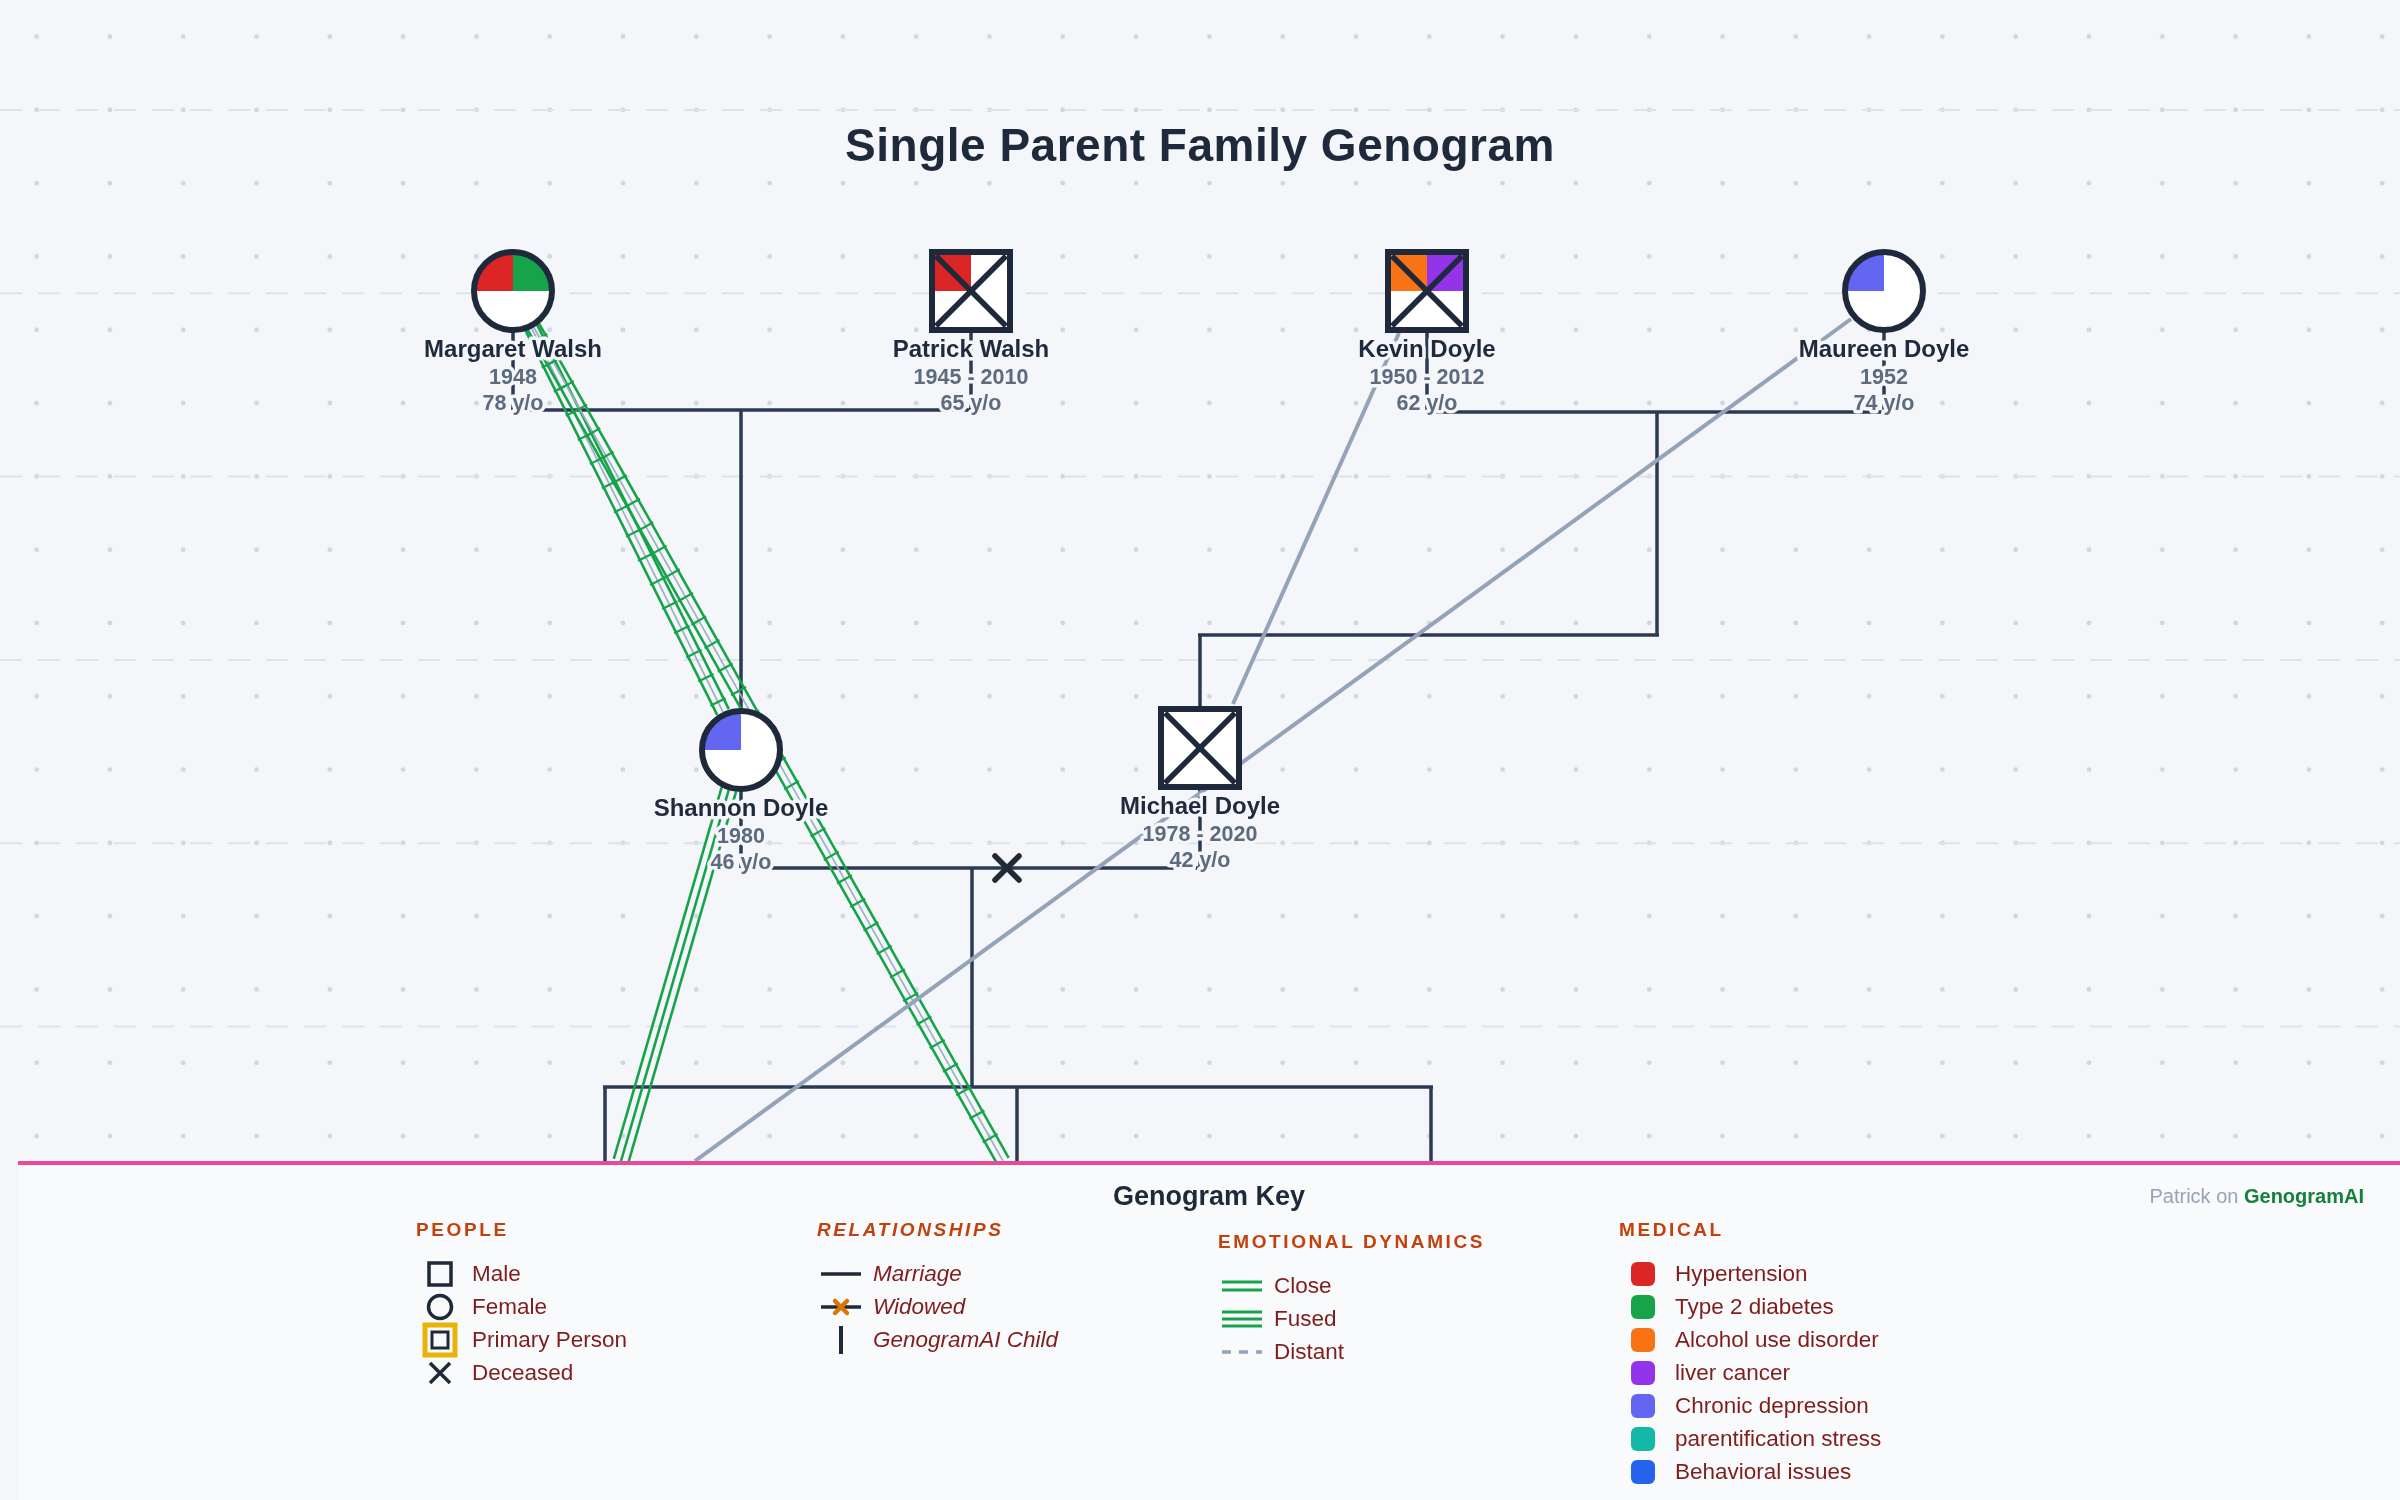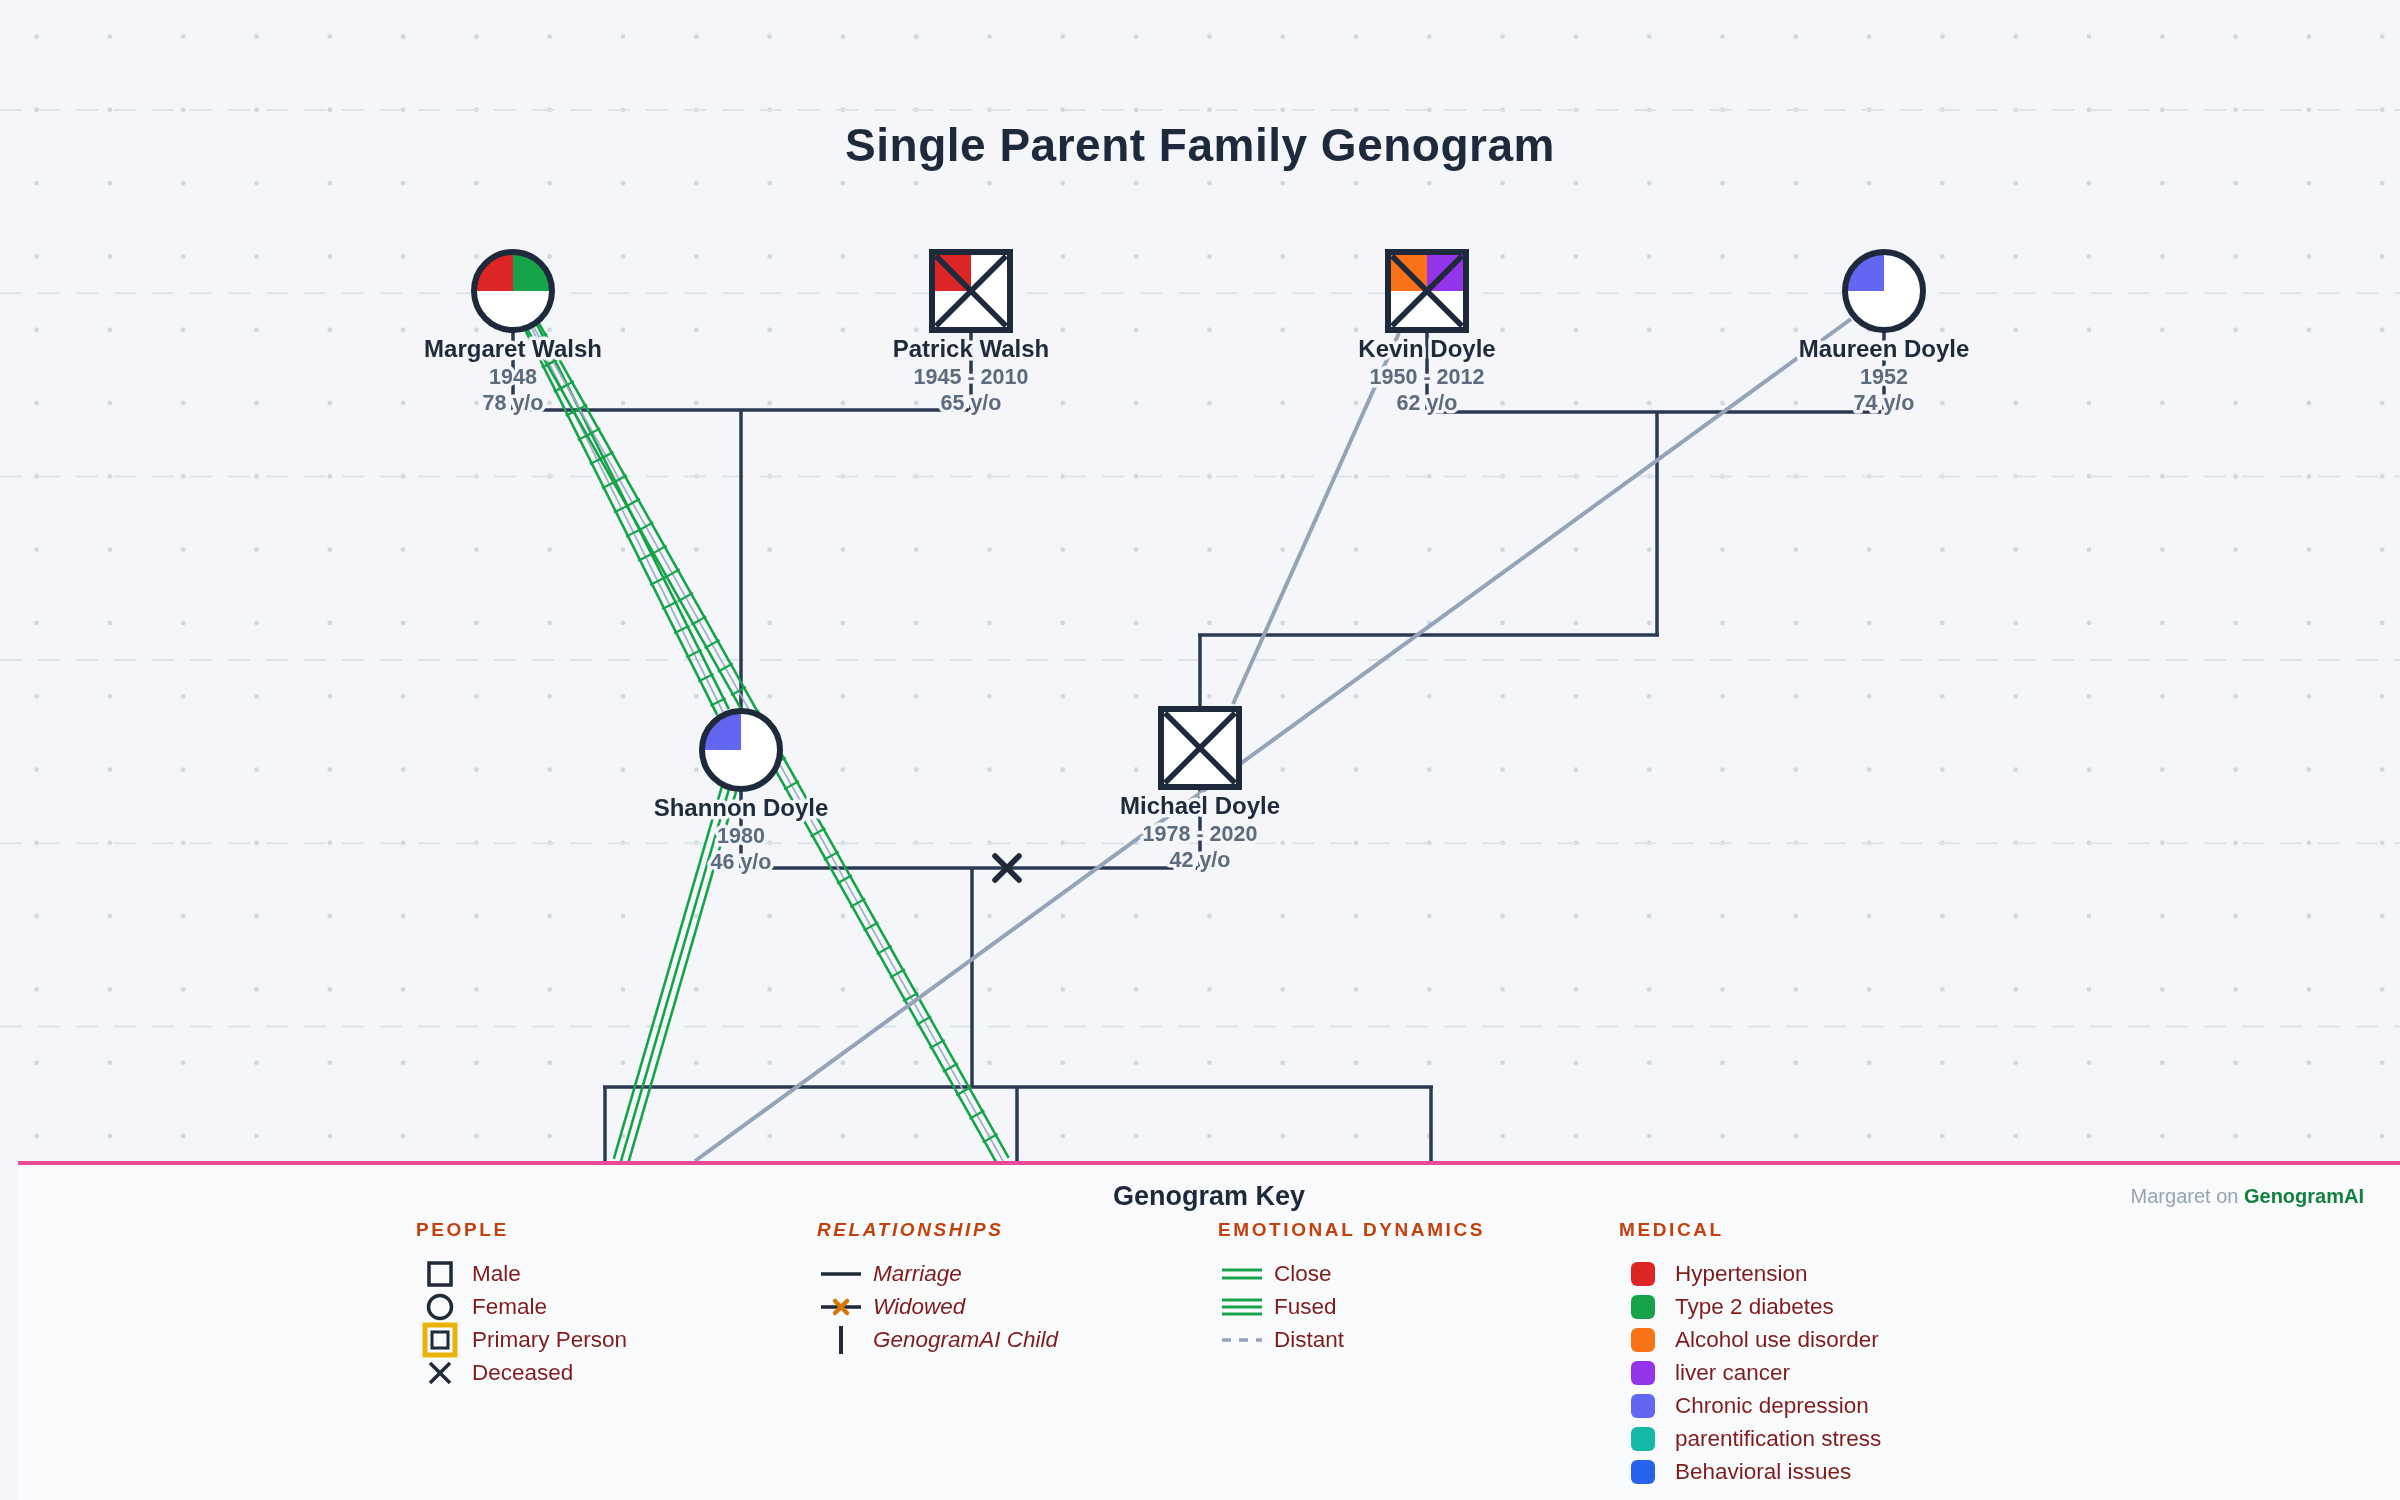--- a/index.html
+++ b/index.html
@@ -211,21 +211,21 @@
       <g>
         <line x1="995" y1="856" x2="1019" y2="880" stroke="#1f2937" stroke-width="5.5" stroke-linecap="round"></line>
         <line x1="1019" y1="856" x2="995" y2="880" stroke="#1f2937" stroke-width="5.5" stroke-linecap="round"></line>
       </g>
     </svg>
 
   <div id="page-title">Single Parent Family Genogram</div>
 
   <div id="key-panel">
     <div id="key-title">Genogram Key</div>
-    <div id="watermark"><span>Margaret on </span><b>GenogramAI</b></div>
+    <div id="watermark"><span>Patrick on </span><b>GenogramAI</b></div>
     <div id="key-cols">
         <div class="key-col" style="left: 398px;">
           <div class="key-header">PEOPLE</div>
           <div class="key-item">
             <span class="key-swatch">
               <svg width="48" height="36" viewBox="0 0 48 36">
                 <rect x="13" y="7" width="22" height="22" fill="none" stroke="#1f2937" stroke-width="3.5"></rect>
               </svg>
             </span>
             <span class="key-label">Male</span>
@@ -277,21 +277,21 @@
           </div>
           <div class="key-item">
             <span class="key-swatch">
               <svg width="48" height="36" viewBox="0 0 48 36">
                 <line x1="24" y1="4" x2="24" y2="32" stroke="#1f2937" stroke-width="4"></line>
               </svg>
             </span>
             <span class="key-label">GenogramAI Child</span>
           </div>
         </div>
-        <div class="key-col" style="left: 1200px;">
+        <div class="key-col" style="left: 1200px; margin-top: 12px;">
           <div class="key-header">EMOTIONAL DYNAMICS</div>
           <div class="key-item">
             <span class="key-swatch">
               <svg width="48" height="36" viewBox="0 0 48 36">
                 <line x1="4" y1="14" x2="44" y2="14" stroke="#16a34a" stroke-width="3"></line>
                 <line x1="4" y1="22" x2="44" y2="22" stroke="#16a34a" stroke-width="3"></line>
               </svg>
             </span>
             <span class="key-label">Close</span>
           </div>

